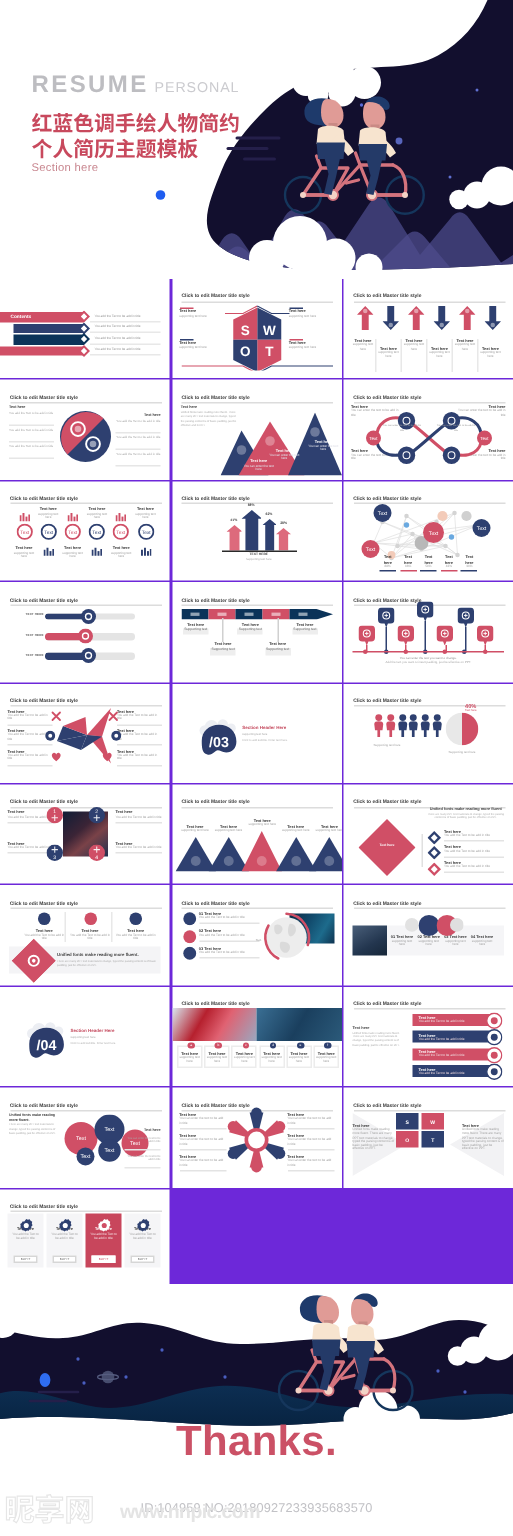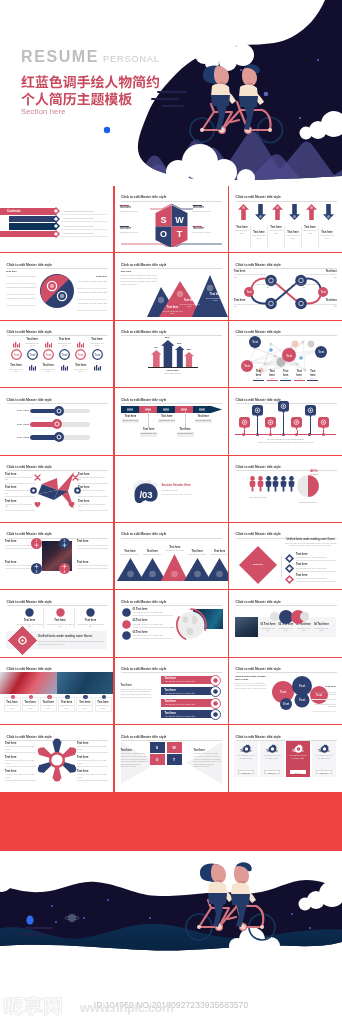--- a/index.html
+++ b/index.html
@@ -2,21 +2,21 @@
 <html><head>
 <meta charset="utf-8">
 <style>
 * { box-sizing: border-box; }
 html, body { margin:0; padding:0; }
 body {
   width:342px; height:1024px; overflow:hidden;
   background:#fff;
   font-family:"Liberation Sans", sans-serif;
 }
-.page { position:relative; width:342px; height:851px; background:#ef4444; }
+.page { position:relative; width:342px; height:1024px; background:#6d28d9; }
 
 
 .hero { position:relative; width:342px; height:186px; overflow:hidden; background:#fff; }
 .hero > svg { position:absolute; left:0; top:0; }
 .hero-text { position:absolute; left:21px; top:49px; }
 .brand { font-size:16px; letter-spacing:1.6px; color:#bdbdc1; line-height:1; white-space:nowrap; }
 .brand .sub { font-size:9.5px; letter-spacing:0.6px; color:#cbcbcf; margin-left:4px; }
 .hero-cn { margin-top:8px; margin-left:0px; height:31px; }
 .hero-sub { margin-top:3px; font-size:7.5px; color:#c8868f; letter-spacing:0.2px; }
 
@@ -1236,20 +1236,33 @@
         </svg>
         <svg class="pcc" style="left:50.0px;top:19.5px" width="14" height="14" viewBox="0 0 14 14">
           <circle cx="7" cy="7" r="7" fill="#2e4070"></circle>
         </svg>
         <svg class="pcc" style="left:61.5px;top:19.5px" width="14" height="14" viewBox="0 0 14 14">
           <circle cx="7" cy="7" r="7" fill="#d04f66"></circle>
         </svg>
         <svg class="pcc" style="left:71.0px;top:22.0px" width="9.2" height="9.2" viewBox="0 0 9.2 9.2">
           <circle cx="4.6" cy="4.6" r="4.6" fill="#dfdfdf"></circle>
         </svg>
+      </div>
+<div class="slide">
+        <svg class="secblob" width="32" height="30" viewBox="0 0 32 30">
+          <circle cx="9" cy="5.5" r="4.5" fill="#eceef3"></circle>
+          <circle cx="16.5" cy="4" r="3.5" fill="#eceef3"></circle>
+          <circle cx="22" cy="6.5" r="3.2" fill="#eceef3"></circle>
+          <circle cx="4.5" cy="8" r="3.5" fill="#eceef3"></circle>
+          <path d="M2.5 15 C2.5 8.6 7.5 4.2 14 4.2 C21 4.2 25.6 9 25.6 15.3 C25.6 19.8 22.8 22.6 18.8 22.6 C16.1 22.6 14.6 21.2 13.2 21.2 C11.2 21.2 9.8 24.8 6.2 24 C2.6 23.3 2.5 18.8 2.5 15 Z" fill="#2c3c6b"></path>
+          <text x="14" y="19" font-size="9.5" font-weight="bold" fill="#ffffff" text-anchor="middle" font-family="Liberation Sans, sans-serif">/04</text>
+        </svg>
+        <div class="sechead">Section Header Here</div>
+        <div class="secsub">supporting text here</div>
+        <div class="secsub2">Click to add subtitle. Enter text here.</div>
       </div>
 <div class="slide">
         <div class="st">Click to edit Master title style</div>
         <div class="rule"></div>
         <div class="primgA"></div>
         <div class="primgB"></div>
         <div class="prcard" style="left:3.5px">
           <div class="prnum" style="background:#d04f66">a</div>
           <div class="tt">Text here</div>
           <div class="ss">supporting text here</div>
@@ -1544,20 +1557,21 @@
       <g>
         <path d="M236 10 C239 5 248 5 251 10 C253 14 251 16 248 15 C244 14 239 15 237 16 C235 16 235 13 236 10 Z" fill="#1e3a6b"></path>
         <path d="M238 10 C245 10 249 14 249 20 C249 25 246 28 242 28 C237 28 234 24 234 18 C234 13 235 10 238 10 Z" fill="#e09b96"></path>
         <path d="M239 25 L245 25 L245 31 L239 31 Z" fill="#c98a85"></path>
         <path d="M232 29 C235 26 246 26 249 30 L250 39 L231 39 Z" fill="#f7e4cf"></path>
         <path d="M245 33 C250 35 254 40 256 44 L252 47 C249 43 245 39 241 37 Z" fill="#f7e4cf"></path>
         <path d="M231 38 L250 38 L249 49 L232 49 Z" fill="#243a68"></path>
         <path d="M236 47 L247 47 L244 61 L241 71 L236 70 L239 59 Z" fill="#243a68"></path>
       </g>
     </svg>
+    <div class="thanks">Thanks.</div>
     <div class="idtext">ID:104959  NO:20180927233935683570</div>
     <div class="wm">
       <svg width="60" height="22" viewBox="0 0 3000 1100">
         <path transform="translate(0,880)" d="M532 -702H824V-611H532ZM422 -807V-461C422 -312 412 -116 299 16C327 28 375 59 395 78C515 -64 532 -295 532 -461V-505H937V-807ZM872 -414C827 -375 760 -333 690 -298V-474H578V-70C578 44 606 79 714 79C736 79 820 79 844 79C936 79 966 34 977 -121C947 -128 899 -146 876 -166C871 -47 865 -27 833 -27C814 -27 746 -27 730 -27C696 -27 690 -32 690 -70V-193C783 -231 882 -278 959 -331ZM253 -387V-202H168V-387ZM253 -490H168V-674H253ZM65 -778V-15H168V-97H359V-778ZM1298 -547H1701V-491H1298ZM1179 -629V-408H1829V-629ZM1752 -369 1719 -368H1146V-275H1561C1520 -260 1476 -247 1435 -237L1434 -194H1048V-92H1434V-26C1434 -11 1428 -7 1408 -6C1391 -6 1312 -6 1255 -8C1271 19 1288 60 1296 90C1383 90 1449 90 1496 77C1544 63 1562 38 1562 -21V-92H1952V-194H1574C1676 -224 1774 -263 1855 -306L1779 -374ZM1411 -836C1419 -817 1426 -796 1432 -775H1063V-674H1936V-775H1567C1559 -802 1547 -832 1534 -857ZM2319 -341C2290 -252 2250 -174 2197 -115V-488C2237 -443 2279 -392 2319 -341ZM2077 -794V88H2197V-79C2222 -63 2253 -41 2267 -29C2319 -87 2361 -159 2395 -242C2417 -211 2437 -183 2452 -158L2524 -242C2501 -276 2470 -318 2434 -362C2457 -443 2473 -531 2485 -626L2379 -638C2372 -577 2363 -518 2351 -463C2319 -500 2286 -537 2255 -570L2197 -508V-681H2805V-57C2805 -38 2797 -31 2777 -30C2756 -30 2682 -29 2619 -34C2637 -2 2658 54 2664 87C2760 88 2823 85 2867 65C2910 46 2925 12 2925 -55V-794ZM2470 -499C2512 -453 2556 -400 2595 -346C2561 -238 2511 -148 2442 -84C2468 -70 2515 -36 2535 -20C2590 -78 2634 -152 2668 -238C2692 -200 2711 -164 2725 -133L2804 -209C2783 -254 2750 -308 2710 -363C2732 -443 2748 -531 2760 -625L2653 -636C2647 -578 2638 -523 2627 -470C2600 -504 2571 -536 2542 -565Z" fill="none" stroke="#e6e6e6" stroke-width="40"></path>
       </svg>
     </div>
     <div class="wmurl">www.nnpic.com</div>
   </div>
 
 </div>

